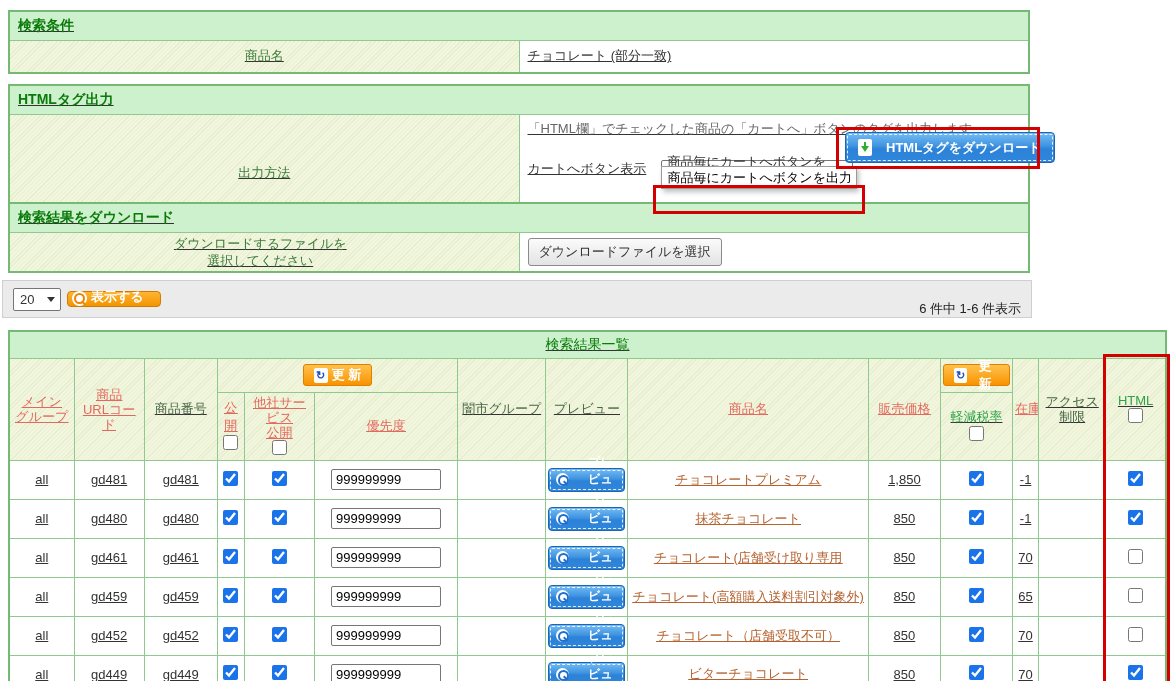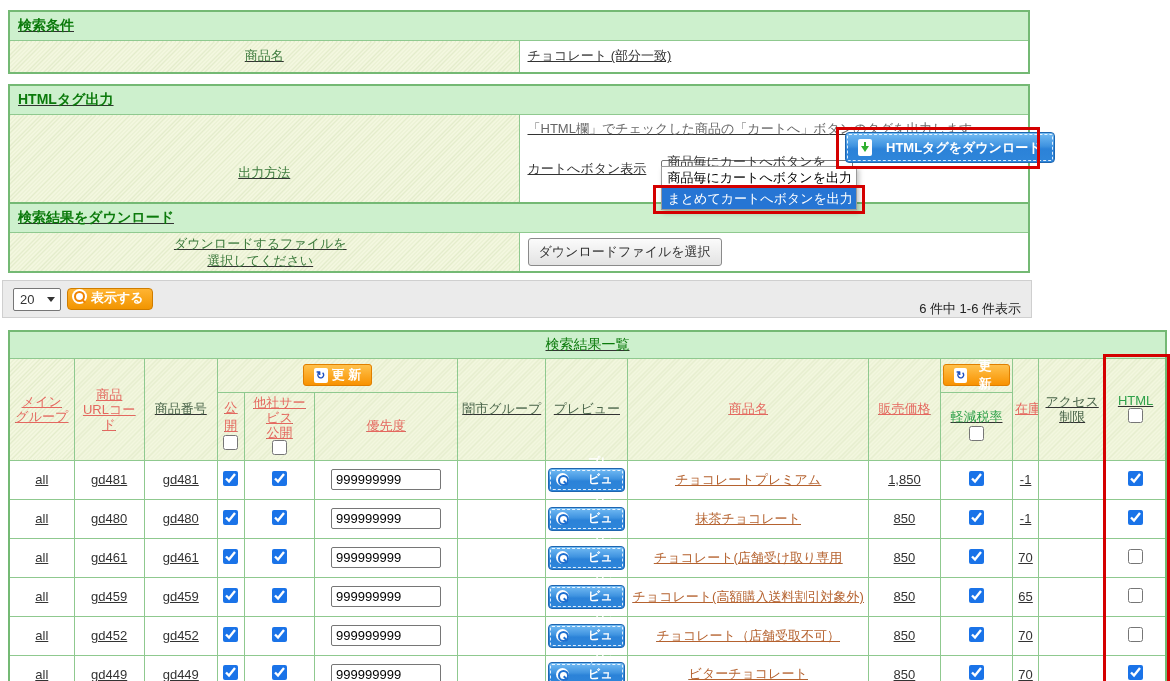--- a/index.html
+++ b/index.html
@@ -54,23 +54,23 @@
     background:linear-gradient(#74bcf4 0%, #3f93e0 45%, #2b82d8 55%, #2f86da 100%);
     border:1px solid #1f66b0; border-radius:4px; color:#fff; font-weight:bold;
     outline:1px dashed rgba(255,255,255,.85); outline-offset:-3px; cursor:pointer; }
   .btn-download { position:absolute; left:845px; top:132px; height:31px; padding:0 12px; font-size:13px; z-index:10; }
   .btn-preview { height:24px; padding:0 7px; font-size:12px; }
   .btn-gray { background:linear-gradient(#fbfbfb,#e3e3e3); border:1px solid #8a8a8a; border-radius:3px;
     padding:4px 10px; font-size:13px; color:#333; cursor:pointer; }
   .btn-orange-upd { display:inline-flex; align-items:center; gap:4px;
     background:linear-gradient(#ffc24d,#f89200); border:1px solid #e07f00; border-radius:3px;
     color:#fff; font-weight:bold; font-size:13px; height:22px; padding:0 10px; cursor:pointer; }
-  .btn-show { display:inline-flex; align-items:flex-start; gap:4px;
+  .btn-show { display:inline-flex; align-items:flex-end; gap:4px;
     background:linear-gradient(#ffb432,#f29500); border:1px solid #cf7d00; border-radius:4px;
-    color:#fff; font-weight:bold; font-size:13px; height:22px; padding:0 8px 0 4px; cursor:pointer; }
+    color:#fff; font-weight:bold; font-size:13px; height:16px; padding:0 16px 0 4px; cursor:pointer; }
 
   
   .mag { position:relative; width:15px; height:15px; border-radius:50%; background:#fff; flex:0 0 auto; }
   .mag::before { content:""; position:absolute; width:7px; height:7px; border-radius:50%;
     top:2px; left:2px; border:2px solid #f08300; }
   .mag::after { content:""; position:absolute; width:5px; height:2px; background:#f08300;
     transform:rotate(45deg); bottom:2px; right:1px; }
   .mag.blue::before { border-color:#1e6fd0; } .mag.blue::after { background:#1e6fd0; }
   .dl-icon { position:relative; width:14px; height:17px; background:#fff; border-radius:2px; flex:0 0 auto; }
   .dl-icon::before { content:""; position:absolute; left:6px; top:3px; width:2px; height:5px; background:#2faf2f; }
@@ -144,21 +144,20 @@
           <span class="row-label">バリエーション表示</span>
         </div>
       </td>
     </tr>
   </tbody>
     </table>
 
   <div class="dd-overlay" style="left: 660.5px; top: 166px;">
     <div class="dd-list" style="width: 196px;">
       <div class="dd-option">商品毎にカートへボタンを出力</div>
-      <div class="dd-option selected">まとめてカートへボタンを出力</div>
     </div>
     <div class="annotation" id="dd-annot" style="left: -8px; top: 19px; width: 212px; height: 29px;"></div>
   </div>
 
   <button class="btn-blue btn-download">
     <span class="dl-icon"></span>
     <span>HTMLタグをダウンロード</span>
   </button>
   <div class="annotation" style="left:836px; top:127px; width:204px; height:42px;"></div>
 

